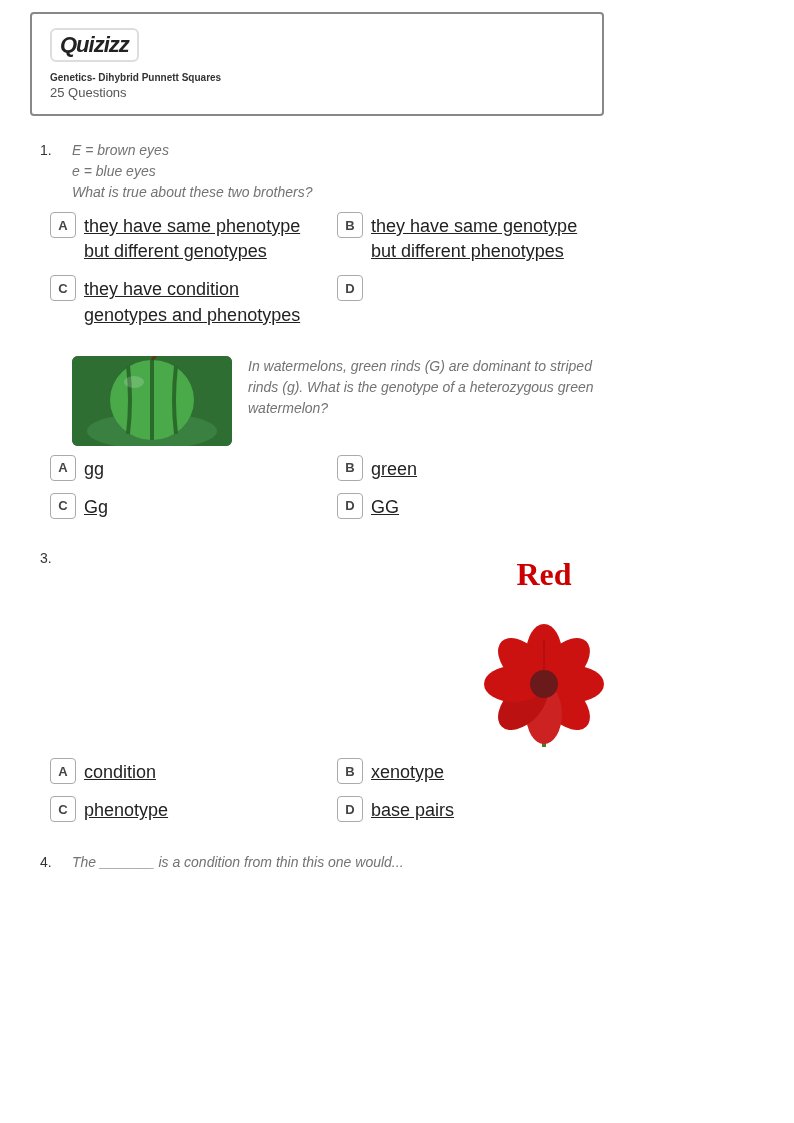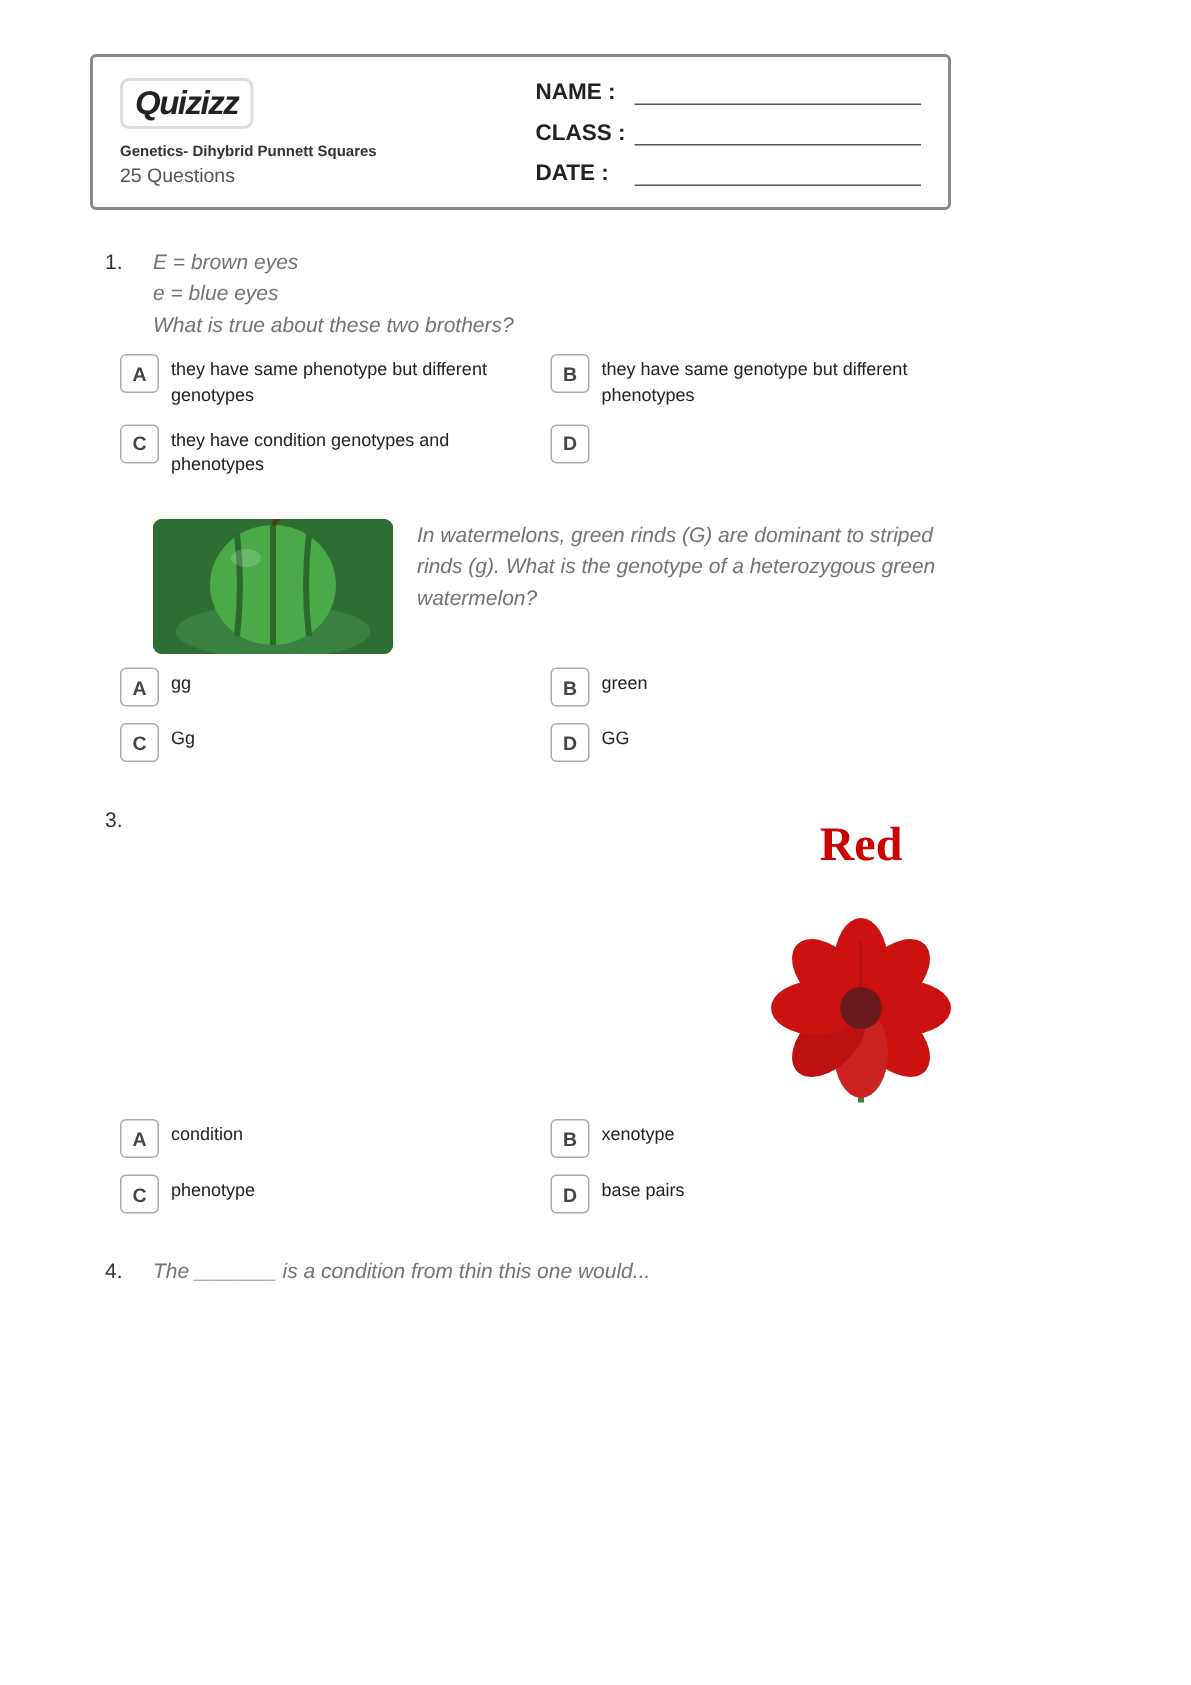--- a/index.html
+++ b/index.html
@@ -7,23 +7,22 @@
       font-family: Arial, sans-serif;
       font-size: 14px;
       background: #fff;
       width: 794px;
       min-height: 1123px;
       color: #222;
     }
     .page {
       width: 634px;
       min-height: 1123px;
-      padding: 36px 30px 30px 30px;
+      padding: 12px 30px 30px 30px;
       background: #fff;
-      margin-left: 30px;
     }
     
     .header-box {
       border: 2px solid #888;
       border-radius: 4px;
       display: flex;
       flex-direction: row;
       align-items: stretch;
       margin-bottom: 24px;
       padding: 14px 18px;
@@ -141,24 +140,25 @@
       display: flex;
       align-items: center;
       justify-content: center;
       font-size: 13px;
       font-weight: bold;
       color: #444;
       flex-shrink: 0;
       margin-top: 1px;
     }
     .option-text {
-      font-size: 12px;
+      font-size: 18px;
       color: #222;
       line-height: 1.4;
       padding-top: 3px;
+      text-decoration: underline;
     }
     
     .watermelon-img {
       width: 160px;
       height: 90px;
       border-radius: 6px;
       background: #3a6e40;
       display: flex;
       align-items: center;
       justify-content: center;
@@ -203,34 +203,20 @@
 
 <div class="page">
 
   <div class="header-box">
     <div class="header-left">
       <div class="quizizz-logo">
         <span class="logo-text">Quizizz</span>
       </div>
       <div class="quiz-title">Genetics- Dihybrid Punnett Squares</div>
       <div class="quiz-questions">25 Questions</div>
-    </div>
-    <div class="header-right">
-      <div class="field-row">
-        <span class="field-label">NAME :</span>
-        <div class="field-line"></div>
-      </div>
-      <div class="field-row">
-        <span class="field-label">CLASS :</span>
-        <div class="field-line"></div>
-      </div>
-      <div class="field-row">
-        <span class="field-label">DATE :</span>
-        <div class="field-line"></div>
-      </div>
     </div>
   </div>
 
   <div class="questions-section">
 
     <div class="question-block">
       <div style="display:flex; gap:8px; align-items:flex-start; margin-bottom:8px;">
         <span class="question-num">1.</span>
         <div class="question-content">
           <div class="question-text">

